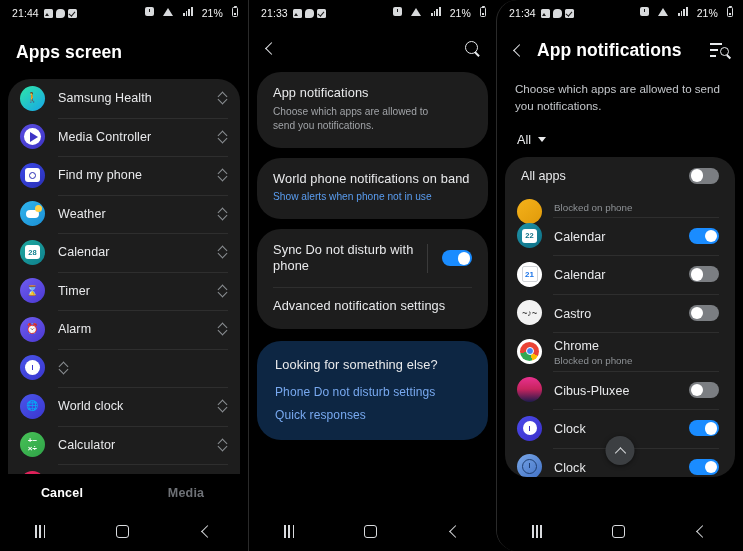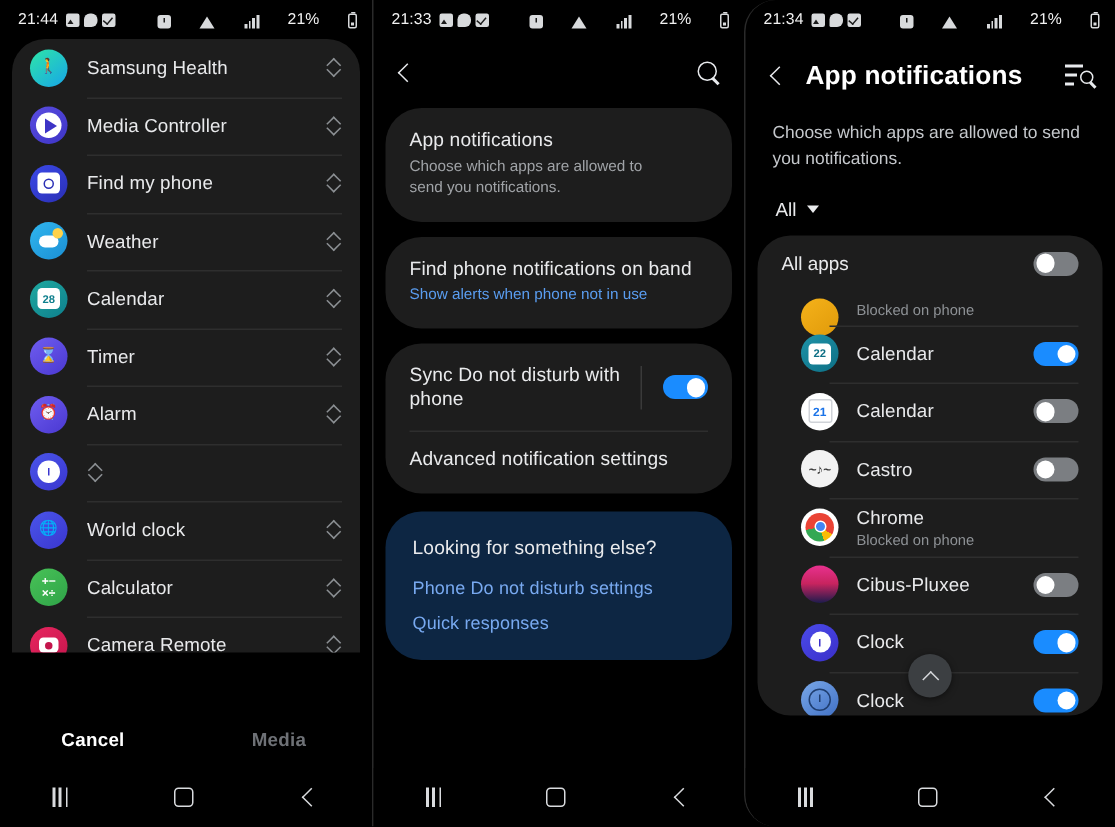--- a/index.html
+++ b/index.html
@@ -27,21 +27,21 @@
   .statusbar {
     height: 26px;
     display: flex; align-items: center;
     padding: 0 10px 0 12px;
     font-size: 10.5px;
     color: #eceff1;
     letter-spacing: .1px;
   }
   .sb-time { font-size: 10.5px; color: #f2f2f2; font-weight: 400; }
   .sb-left-icons { display: flex; align-items: center; gap: 3px; margin-left: 5px; }
-  .sb-right { margin-left: auto; display: flex; align-items: flex-end; gap: 19px; }
+  .sb-right { margin-left: auto; display: flex; align-items: flex-start; gap: 9px; }
   .sbi {
     display: inline-block;
     width: 9px; height: 9px;
     background: #d8dadc;
     border-radius: 1.5px;
     position: relative;
   }
   .sbi.bubble { border-radius: 4px 4px 4px 1px; }
   .sbi.check::after {
     content: "";
@@ -301,21 +301,21 @@
   .allapps-row .t { flex:1; font-size:12.6px; color:#e9eaec; }
   .n-row {
     display:flex;align-items:center;
     height:38.5px; padding:0 16px 0 12px; position:relative; cursor:pointer;
   }
   .n-row::before{
     content:"";position:absolute;left:48px;right:16px;top:0;height:1px;background:#2e2e2e;
   }
   .n-row .ico {
     width:25px;height:25px;border-radius:50%;flex:0 0 auto;margin-right:12px;
-    position:relative;overflow:hidden;display:flex;align-items:center;justify-content:center;margin-left:17px;
+    position:relative;overflow:hidden;display:flex;align-items:center;justify-content:center;
   }
   .n-row .meta { flex:1; min-width:0; }
   .n-row .nm { font-size:12.5px;color:#e9eaec;letter-spacing:.1px; }
   .n-row .sub { font-size:9.8px;color:#8e9296;margin-top:1px; }
   .n-row.clipped { height:22px; align-items:flex-end; padding-bottom:2px; }
   .n-row.clipped::before { display:none; }
   .n-row.clipped .ico { margin-bottom:-9px; }
 
   .fab {
     position:absolute; left:50%; transform:translateX(-50%);
@@ -403,20 +403,21 @@
             <i></i>
             <i></i>
             <i></i>
             <i></i>
           </span>
         <span class="batt-txt">21%</span>
         <span class="batt"></span>
       </span>
     </div>
 
+    <div class="page-title">Apps screen</div>
 
     <div class="card-list">
       <div class="app-row">
         <span class="app-ico gr-health">
             <span class="glyph">🚶</span>
           </span>
         <span class="app-name">Samsung Health</span>
         <span class="reorder"></span>
       </div>
       <div class="app-row">
@@ -547,21 +548,21 @@
     <div class="scroll2">
       <div class="sec-card">
         <div class="sec-item">
           <div class="t">App notifications</div>
           <div class="s">Choose which apps are allowed to send you notifications.</div>
         </div>
       </div>
 
       <div class="sec-card">
         <div class="sec-item">
-          <div class="t">Find phone notifications on band</div>
+          <div class="t">World phone notifications on band</div>
           <div class="s blue">Show alerts when phone not in use</div>
         </div>
       </div>
 
       <div class="sec-card">
         <div class="sec-item with-toggle">
           <div class="txt">
             <div class="t" style="max-width:150px">Sync Do not disturb with phone</div>
           </div>
           <span class="vdivider"></span>

